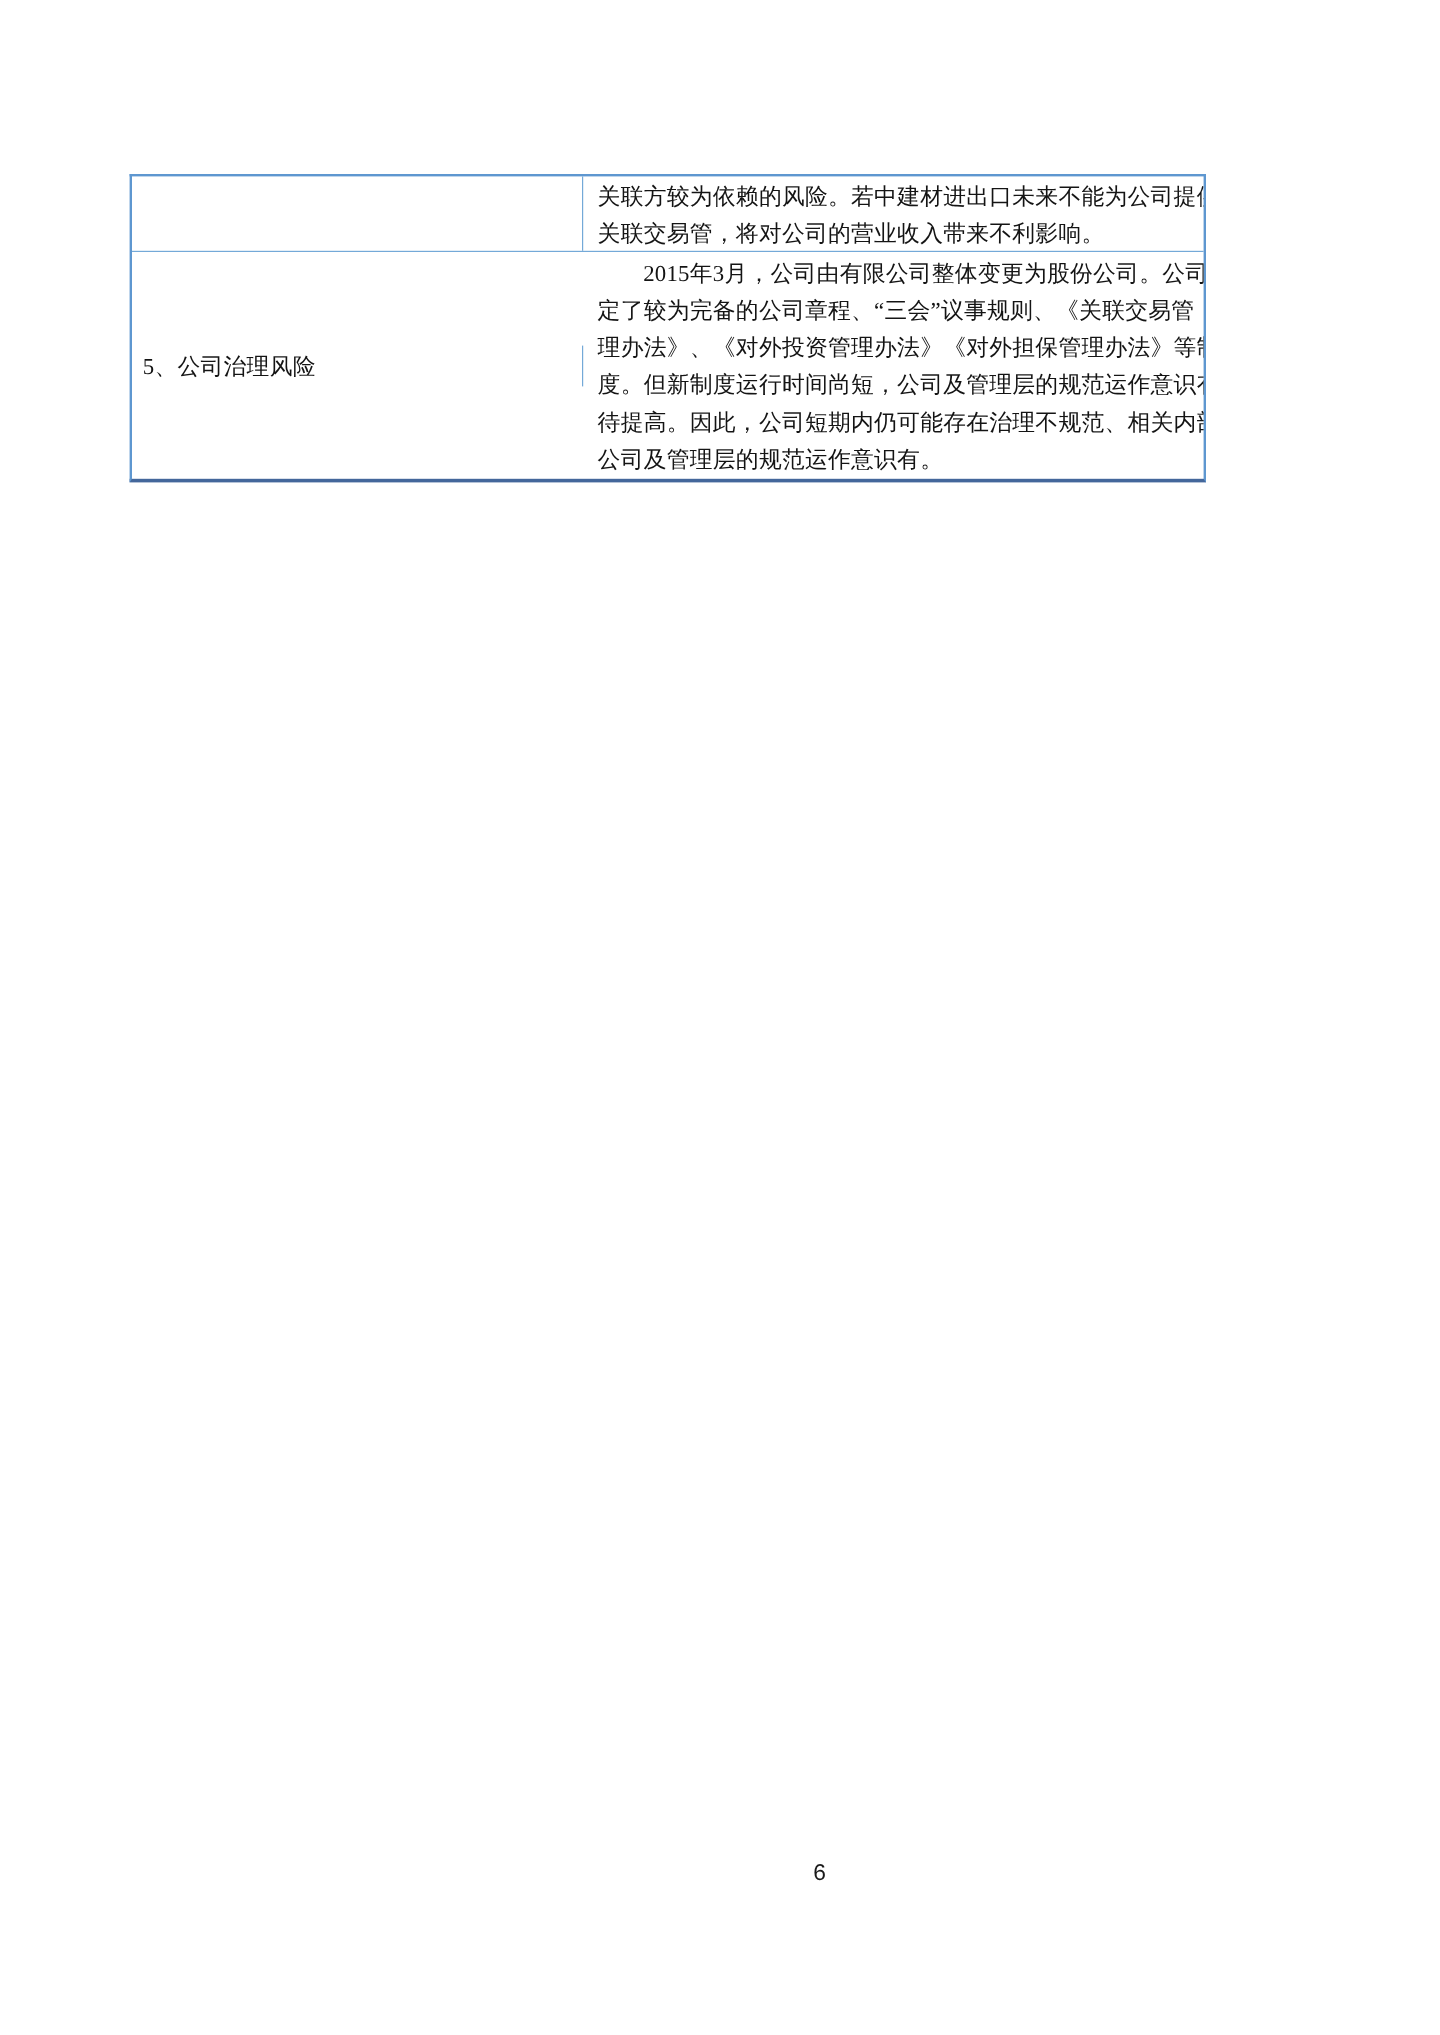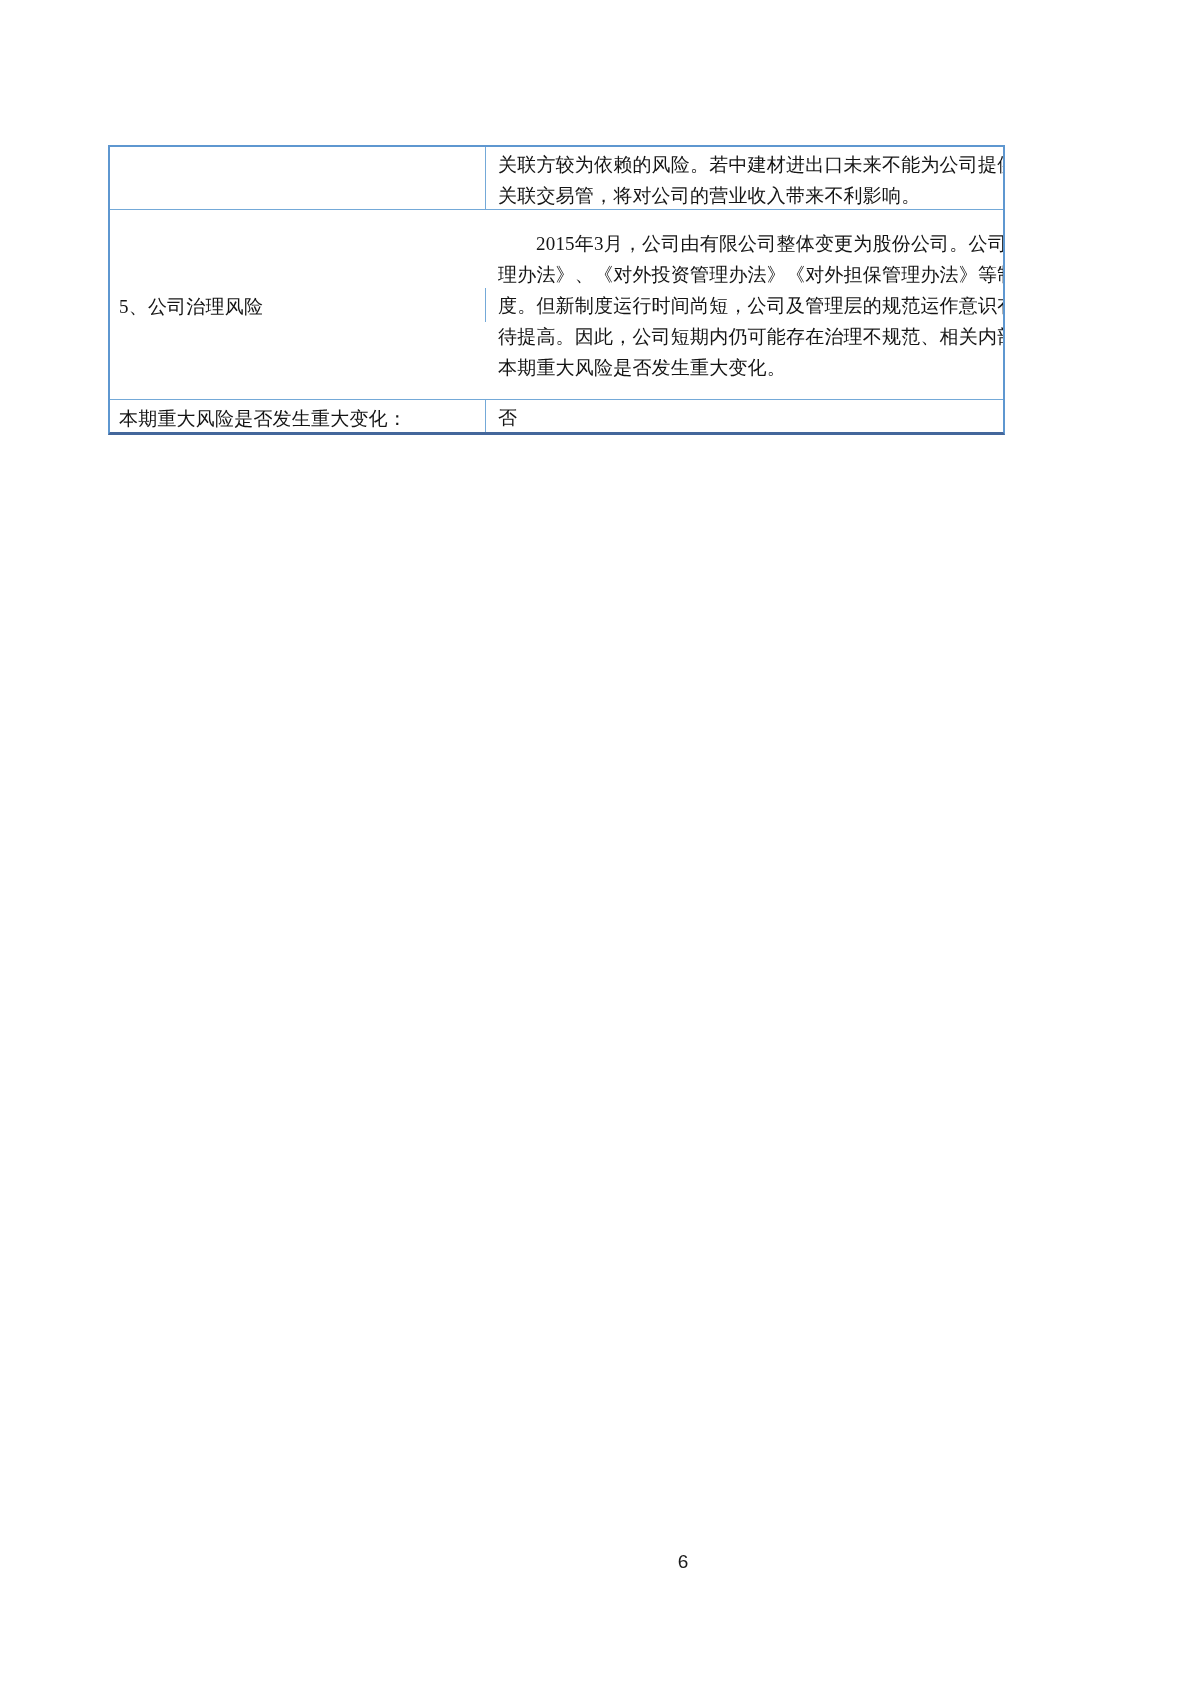--- a/index.html
+++ b/index.html
@@ -71,33 +71,26 @@
         <div class="txt">关联交易管，将对公司的营业收入带来不利影响。</div>
       </div>
     </div>
 
     <div class="trow trow-2">
       <div class="cell cell-left">
         <div class="txt">5、公司治理风险</div>
       </div>
       <div class="cell cell-right">
         <div class="txt indent">2015年3月，公司由有限公司整体变更为股份公司。公司制</div>
+        <div class="txt">定了较为完备的公司章程、“三会”议事规则、《关联交易管</div>
         <div class="txt">理办法》、《对外投资管理办法》《对外担保管理办法》等制</div>
         <div class="txt">度。但新制度运行时间尚短，公司及管理层的规范运作意识有</div>
         <div class="txt">待提高。因此，公司短期内仍可能存在治理不规范、相关内部</div>
-        <div class="txt">本期重大风险是否发生重大变化。</div>
+        <div class="txt">公司及管理层的规范运作意识有。</div>
       </div>
     </div>
 
-    <div class="trow trow-3">
-      <div class="cell cell-left">
-        <div class="txt">本期重大风险是否发生重大变化：</div>
-      </div>
-      <div class="cell cell-right">
-        <div class="txt">否</div>
-      </div>
-    </div>
 
   </div>
 
   <div class="page-number">6</div>
 
 </div>
 
 </body></html>

